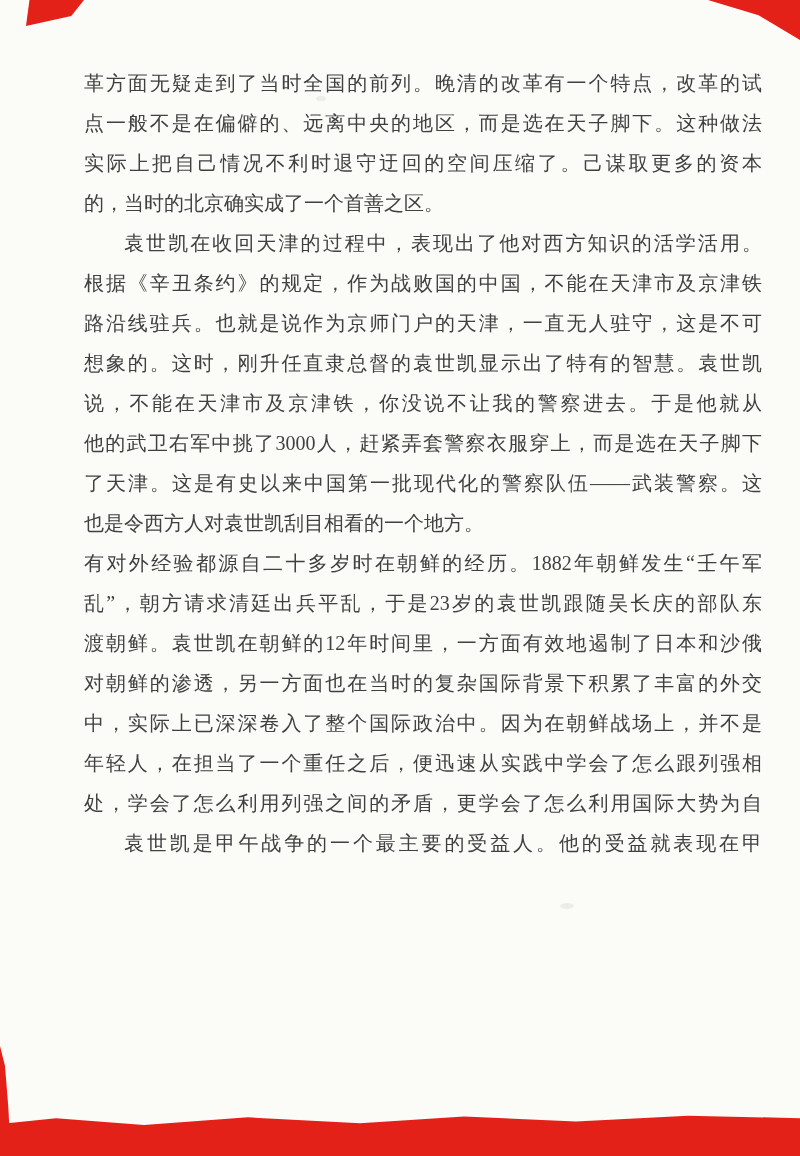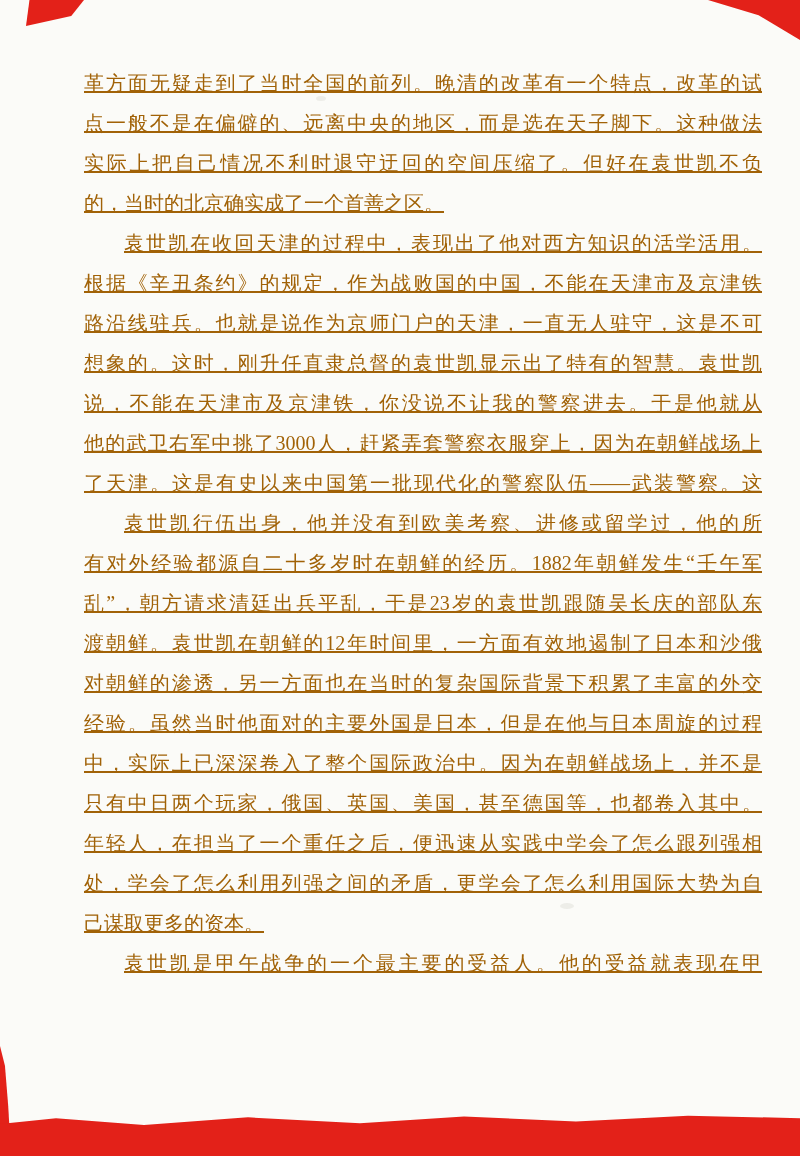--- a/index.html
+++ b/index.html
@@ -82,37 +82,34 @@
 <div class="book-page" style="background-color: rgb(251, 251, 248);"></div>
 
 <div class="red-shape red-corner-tl" style="background-color: rgb(227, 33, 25);"></div>
 <div class="red-shape red-corner-tr" style="background-color: rgb(227, 33, 25);"></div>
 <div class="red-shape red-edge-left" style="background-color: rgb(227, 33, 25);"></div>
 <div class="red-shape red-band-bottom" style="background-color: rgb(227, 33, 25);"></div>
 
 <div class="smudge smudge-1"></div>
 <div class="smudge smudge-2"></div>
 
-<div class="text-block" style="color: #a16207; text-decoration: underline;">
+<div class="text-block" style="color: #404040;">
     <div class="line">革方面无疑走到了当时全国的前列。晚清的改革有一个特点，改革的试</div>
     <div class="line">点一般不是在偏僻的、远离中央的地区，而是选在天子脚下。这种做法</div>
-    <div class="line">实际上把自己情况不利时退守迂回的空间压缩了。但好在袁世凯不负</div>
+    <div class="line">实际上把自己情况不利时退守迂回的空间压缩了。己谋取更多的资本</div>
     <div class="line para-end">的，当时的北京确实成了一个首善之区。</div>
     <div class="line indent">袁世凯在收回天津的过程中，表现出了他对西方知识的活学活用。</div>
     <div class="line">根据《辛丑条约》的规定，作为战败国的中国，不能在天津市及京津铁</div>
     <div class="line">路沿线驻兵。也就是说作为京师门户的天津，一直无人驻守，这是不可</div>
     <div class="line">想象的。这时，刚升任直隶总督的袁世凯显示出了特有的智慧。袁世凯</div>
     <div class="line">说，不能在天津市及京津铁，你没说不让我的警察进去。于是他就从</div>
-    <div class="line">他的武卫右军中挑了3000人，赶紧弄套警察衣服穿上，因为在朝鲜战场上</div>
+    <div class="line">他的武卫右军中挑了3000人，赶紧弄套警察衣服穿上，而是选在天子脚下</div>
     <div class="line">了天津。这是有史以来中国第一批现代化的警察队伍——武装警察。这</div>
-    <div class="line indent">袁世凯行伍出身，他并没有到欧美考察、进修或留学过，他的所</div>
+    <div class="line para-end">也是令西方人对袁世凯刮目相看的一个地方。</div>
     <div class="line">有对外经验都源自二十多岁时在朝鲜的经历。1882年朝鲜发生“壬午军</div>
     <div class="line">乱”，朝方请求清廷出兵平乱，于是23岁的袁世凯跟随吴长庆的部队东</div>
     <div class="line">渡朝鲜。袁世凯在朝鲜的12年时间里，一方面有效地遏制了日本和沙俄</div>
     <div class="line">对朝鲜的渗透，另一方面也在当时的复杂国际背景下积累了丰富的外交</div>
-    <div class="line">经验。虽然当时他面对的主要外国是日本，但是在他与日本周旋的过程</div>
     <div class="line">中，实际上已深深卷入了整个国际政治中。因为在朝鲜战场上，并不是</div>
-    <div class="line">只有中日两个玩家，俄国、英国、美国，甚至德国等，也都卷入其中。</div>
     <div class="line">年轻人，在担当了一个重任之后，便迅速从实践中学会了怎么跟列强相</div>
     <div class="line">处，学会了怎么利用列强之间的矛盾，更学会了怎么利用国际大势为自</div>
-    <div class="line para-end">己谋取更多的资本。</div>
     <div class="line indent">袁世凯是甲午战争的一个最主要的受益人。他的受益就表现在甲</div>
   </div>
 
 </body></html>

